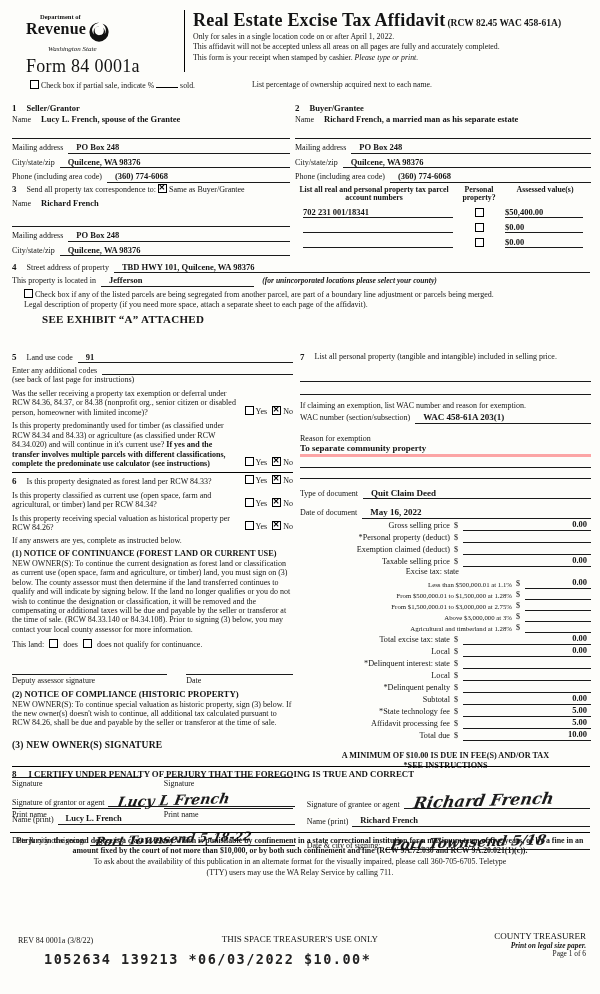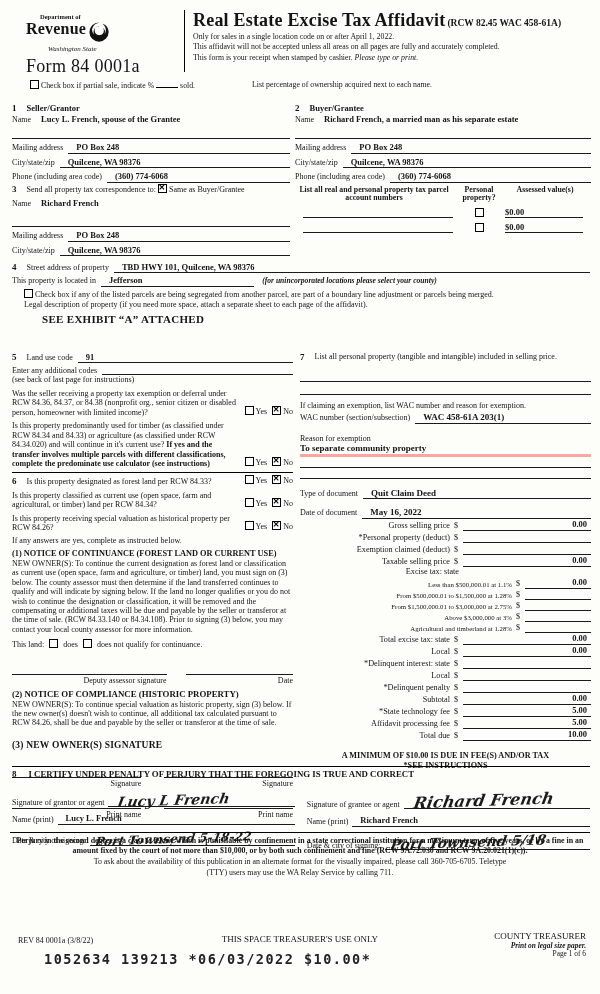--- a/index.html
+++ b/index.html
@@ -61,21 +61,21 @@
   .q-row{display:flex;align-items:flex-end;margin-top:4px;}
   .q-text{flex:1;padding-right:6px;}
   .yesno{flex:none;white-space:nowrap;padding-bottom:1px;}
   .yesno .cb{margin-right:2px;}
   .yesno .yn-lab{padding-right:5px;}
   .sec6-rule{border-top:1.6px solid #000;margin-top:4px;padding-top:2px;}
   .para{margin-top:3px;text-align:left;}
   .n-title{font-weight:bold;font-size:8.3px;margin-top:4px;}
   .landq{margin-top:5px;}
   .landq .cb{margin:0 3px;}
-  .sigpair{display:flex;margin-top:16px;text-align:right;}
+  .sigpair{display:flex;margin-top:16px;}
   .sigpair .half{width:46%;}
   .sigpair .half+.half{margin-left:8%;}
   .sig-ul{border-bottom:1px solid #1a1a1a;height:10px;}
   .sig-cap{font-size:8px;margin-top:1px;}
   .new-owner{font-size:9.5px;font-weight:bold;text-align:left;margin-top:12px;letter-spacing:0.2px;}
   
   .sec7-head{display:flex;}
   .sec7-head .txt{flex:1;}
   
   .tax-row{display:flex;align-items:flex-end;height:12px;}
@@ -180,20 +180,25 @@
     <div class="fld frow">
         <span class="lab">Phone (including area code)</span>
         <span class="ul"><span class="v">(360) 774-6068</span></span>
       </div>
 
     <div class="ptable">
       <div class="phead">
         <div class="c1">List all real and personal property tax parcel account numbers</div>
         <div class="c2">Personal property?</div>
         <div class="c3">Assessed value(s)</div>
+      </div>
+      <div class="prow">
+        <div class="c1">702 231 001/18341</div>
+        <div class="c2"><span class="cb"></span></div>
+        <div class="c3">$50,400.00</div>
       </div>
       <div class="prow">
         <div class="c1"></div>
         <div class="c2"><span class="cb"></span></div>
         <div class="c3">$0.00</div>
       </div>
       <div class="prow">
         <div class="c1"></div>
         <div class="c2"><span class="cb"></span></div>
         <div class="c3">$0.00</div>

